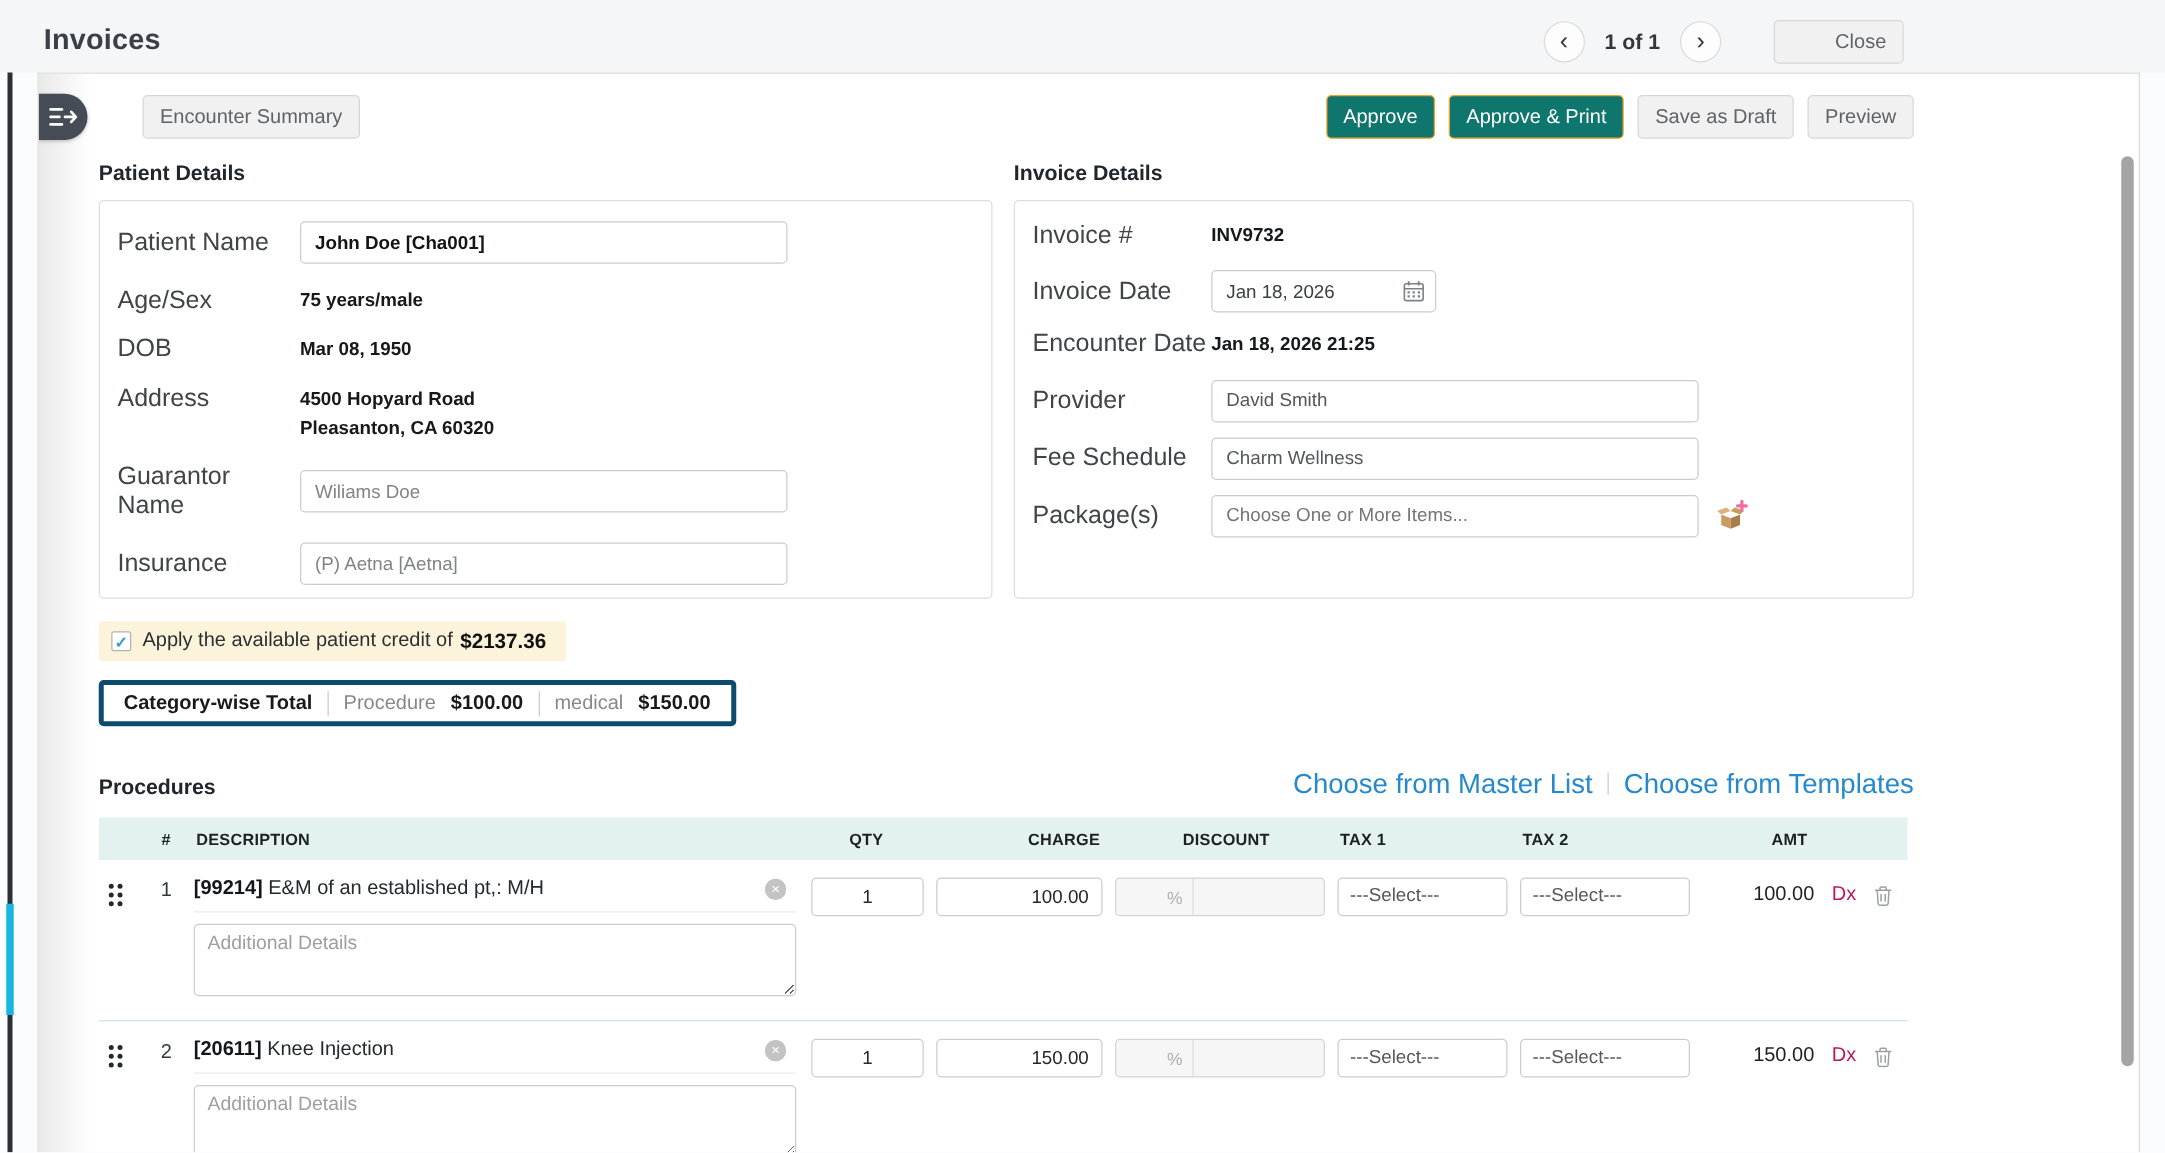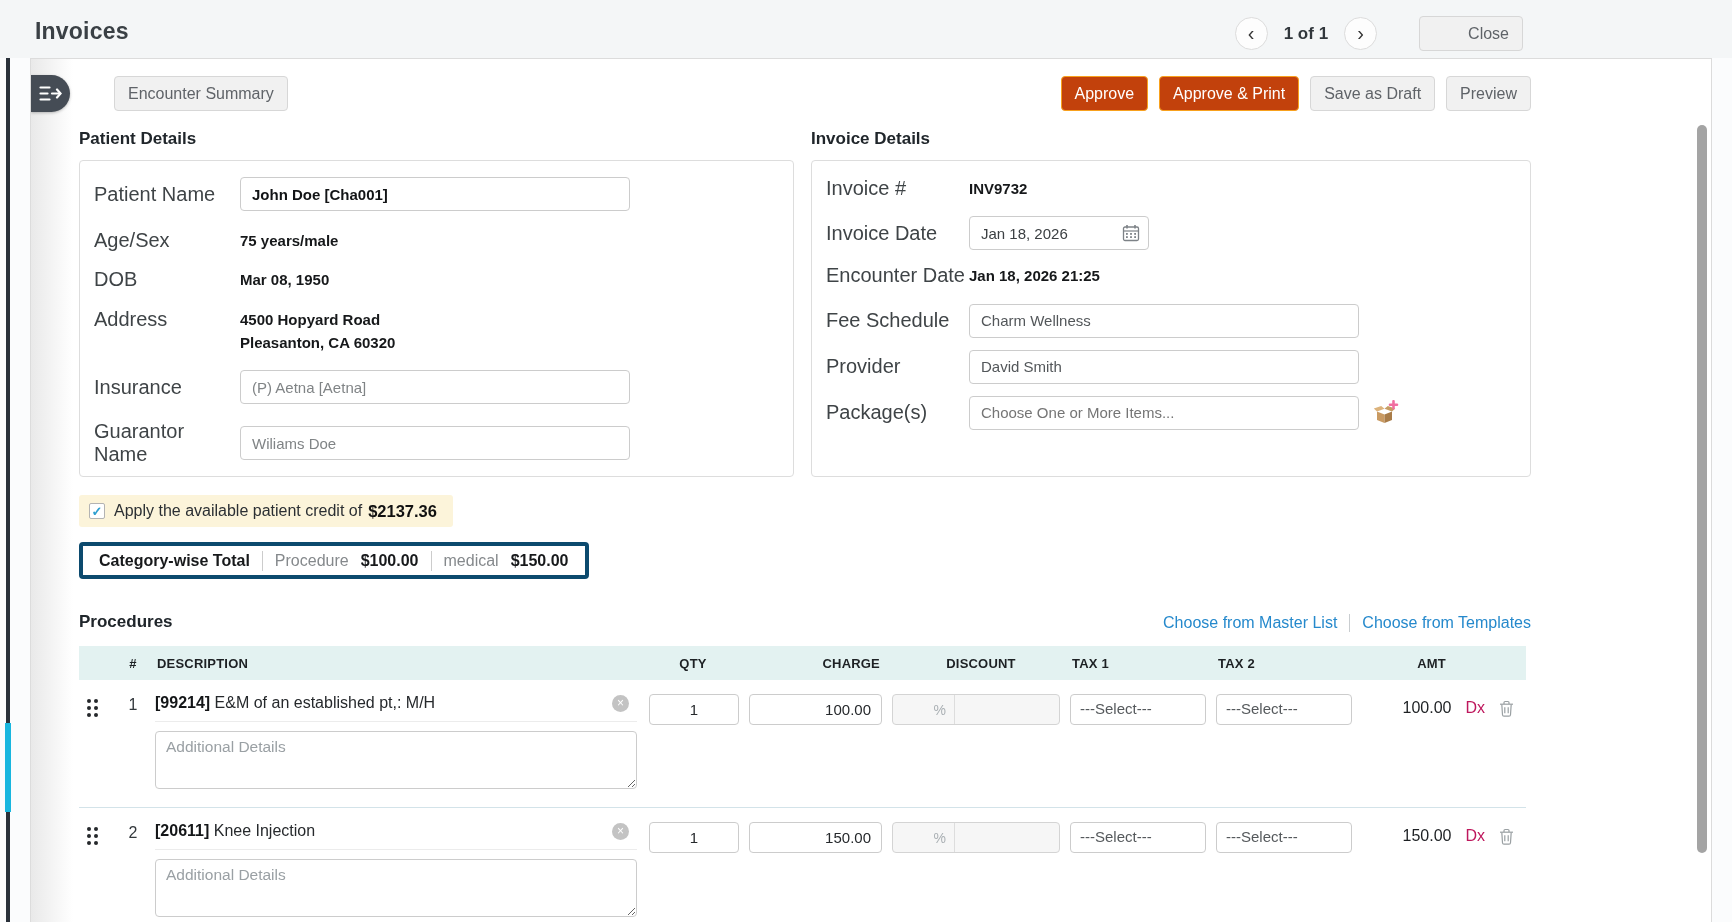--- a/index.html
+++ b/index.html
@@ -15,21 +15,21 @@
   .topbar { position:absolute; left:0; top:0; width:100%; height:58px; background:#f4f6f7; }
   .topbar h1 { position:absolute; left:35px; top:18px; font-size:23px; font-weight:700; color:#3a4045; letter-spacing:.2px; }
   .top-actions { position:absolute; right:209px; top:16px; display:flex; align-items:center; gap:12px; }
   .circ { width:33px; height:33px; border-radius:50%; border:1px solid #dcdcdc; background:#fdfdfd; color:#333;
           font-size:20px; line-height:30px; text-align:center; cursor:pointer; }
   .circ span { display:block; margin-top:-2px; }
   .pager { font-size:17px; font-weight:700; color:#31373c; padding:0 4px; }
   .btn { height:35px; border-radius:4px; font-size:16px; padding:0 13px; cursor:pointer;
          font-family:"Liberation Sans",sans-serif; }
   .btn.light { background:#f1f1f1; border:1px solid #d7d7d7; color:#5f6368; }
-  .btn.orange { background:#c2410c; border:1px solid #f8a11d; color:#fff; }
+  .btn.orange { background:#0f766e; border:1px solid #f8a11d; color:#fff; }
   .close-btn { margin-left:30px;padding-left:48px; }
 
   
   .panel { position:absolute; left:30px; top:58px; width:1682px; bottom:0; background:#fff;
            border:1px solid #dcdcdc; border-bottom:none; overflow:hidden; }
   .gutter { position:absolute; left:0; top:0; bottom:0; width:42px;
             background:linear-gradient(to right,#e9e9e9,rgba(255,255,255,0)); }
   .expand-tab { position:absolute; left:0; top:16px; width:39px; height:37px; background:#454c55;
                 border-radius:0 19px 19px 0; display:flex; align-items:center; justify-content:center;
                 cursor:pointer; box-shadow:0 1px 3px rgba(0,0,0,.25); }
@@ -74,21 +74,21 @@
   .cat { display:inline-flex; align-items:center; margin-top:15px; border:4px solid #0c4a6e; border-radius:4px;
          height:37px; padding:0 16px; font-size:16px; }
   .cat b { color:#17191b; }
   .cat .cname { color:#85898c; }
   .cat > * { margin-right:12px; }
   .cat > :last-child { margin-right:0; }
   .cat .vdiv { width:1px; height:20px; background:#ccc; }
 
   
   .proc-head { display:flex; align-items:flex-end; margin-top:33px;gap:28px; }
-  .links { margin-left:auto; display:flex; align-items:center; gap:12px; font-size:16px; }
+  .links { margin-left:auto; display:flex; align-items:center; gap:12px; font-size:22px; }
   .links a { color:#2589cc; text-decoration:none; cursor:pointer; }
   .links .vbar { width:1px; height:18px; background:#c9cdd0; }
 
   
   .ptable { margin-top:14px; width:1447px; }
   .phead, .prow { display:grid; grid-template-columns:32px 44px 482px 112px 143px 178px 146px 146px 1fr; }
   .phead { background:#e3f2f1; height:34px; align-items:center; font-size:13px; font-weight:700; color:#1d2124; letter-spacing:.2px; }
   .c-center { text-align:center; }
   .c-right { text-align:right; padding-right:12px; }
   .c-left { padding-left:2px; }
@@ -195,27 +195,27 @@
               <label>DOB</label>
               <span class="val">Mar 08, 1950</span>
             </div>
             <div class="frow top">
               <label>Address</label>
               <div class="val">
                 <div>4500 Hopyard Road</div>
                 <div>Pleasanton, CA 60320</div>
               </div>
             </div>
-            <div class="frow">
-              <label>Insurance</label>
-              <input class="inp w390" value="(P) Aetna [Aetna]" style="">
-            </div>
             <div class="frow gap18">
               <label>Guarantor Name</label>
               <input class="inp w390" value="Wiliams Doe" style="">
+            </div>
+            <div class="frow">
+              <label>Insurance</label>
+              <input class="inp w390" value="(P) Aetna [Aetna]" style="">
             </div>
           </div>
         </div>
 
         <div class="sec">
           <h2>Invoice Details</h2>
           <div class="card right">
             <div class="frow">
               <label>Invoice #</label>
               <span class="val">INV9732</span>
@@ -237,26 +237,26 @@
                       <rect x="12.2" y="12.2" width="1.8" height="1.8"></rect>
                   </g>
                 </svg>
               </div>
             </div>
             <div class="frow">
               <label>Encounter Date</label>
               <span class="val">Jan 18, 2026 21:25</span>
             </div>
             <div class="frow gap12">
+              <label>Provider</label>
+              <input class="inp w390 dark" value="David Smith" style="">
+            </div>
+            <div class="frow gap12">
               <label>Fee Schedule</label>
               <input class="inp w390 dark" value="Charm Wellness" style="">
-            </div>
-            <div class="frow gap12">
-              <label>Provider</label>
-              <input class="inp w390 dark" value="David Smith" style="">
             </div>
             <div class="frow">
               <label>Package(s)</label>
               <div class="pkgrow">
                 <input class="inp w390" placeholder="Choose One or More Items..." style="">
                 <svg class="pkg-icon" width="27" height="25" viewBox="0 0 27 25">
                   <path d="M4 11.5l7.5 3v8.5L4 20z" fill="#c99a62"></path>
                   <path d="M19 11.5l-7.5 3v8.5l7.5-3z" fill="#a97c48"></path>
                   <path d="M4 11.5L.8 8.6l7.4-2.7 3.3 2.8z" fill="#dcb37c"></path>
                   <path d="M19 11.5l3.2-2.9-7.4-2.7-3.3 2.8z" fill="#c69c63"></path>

